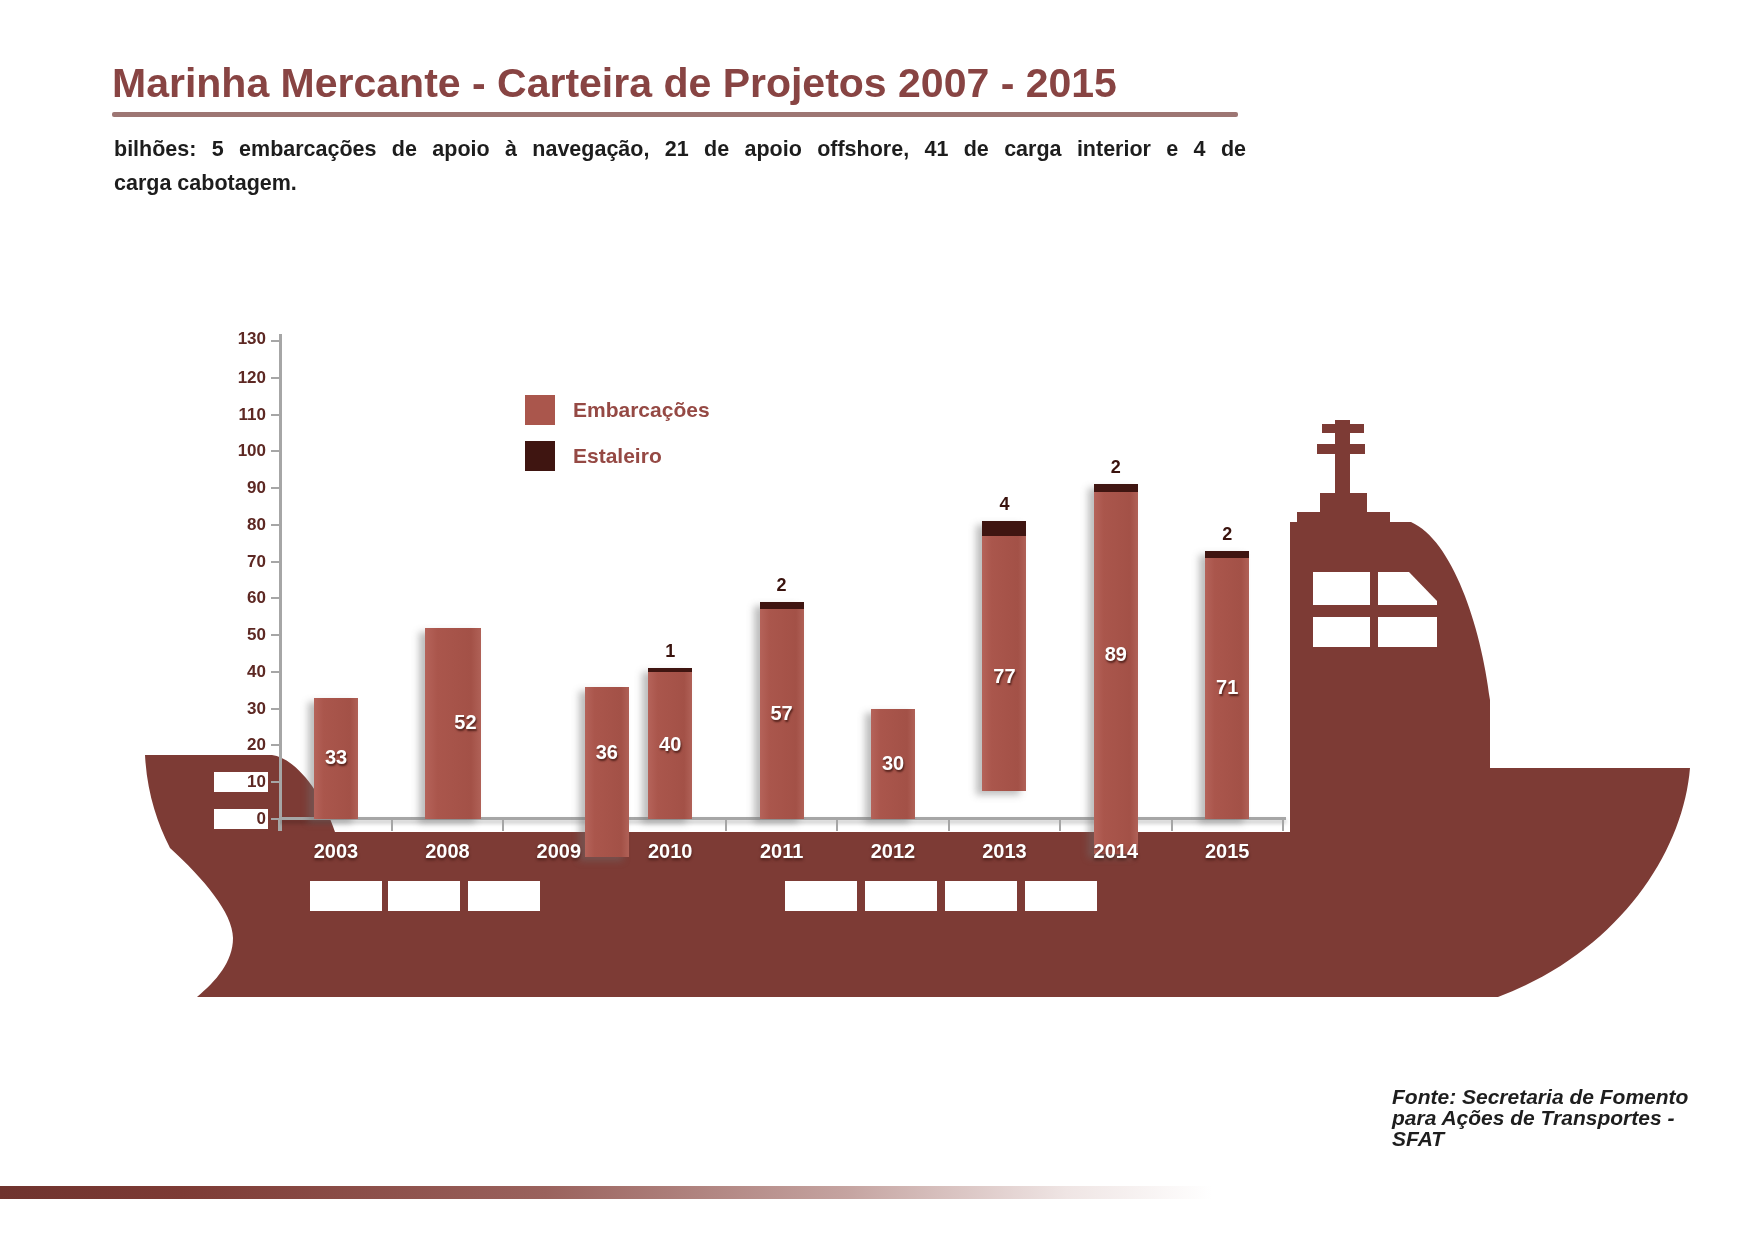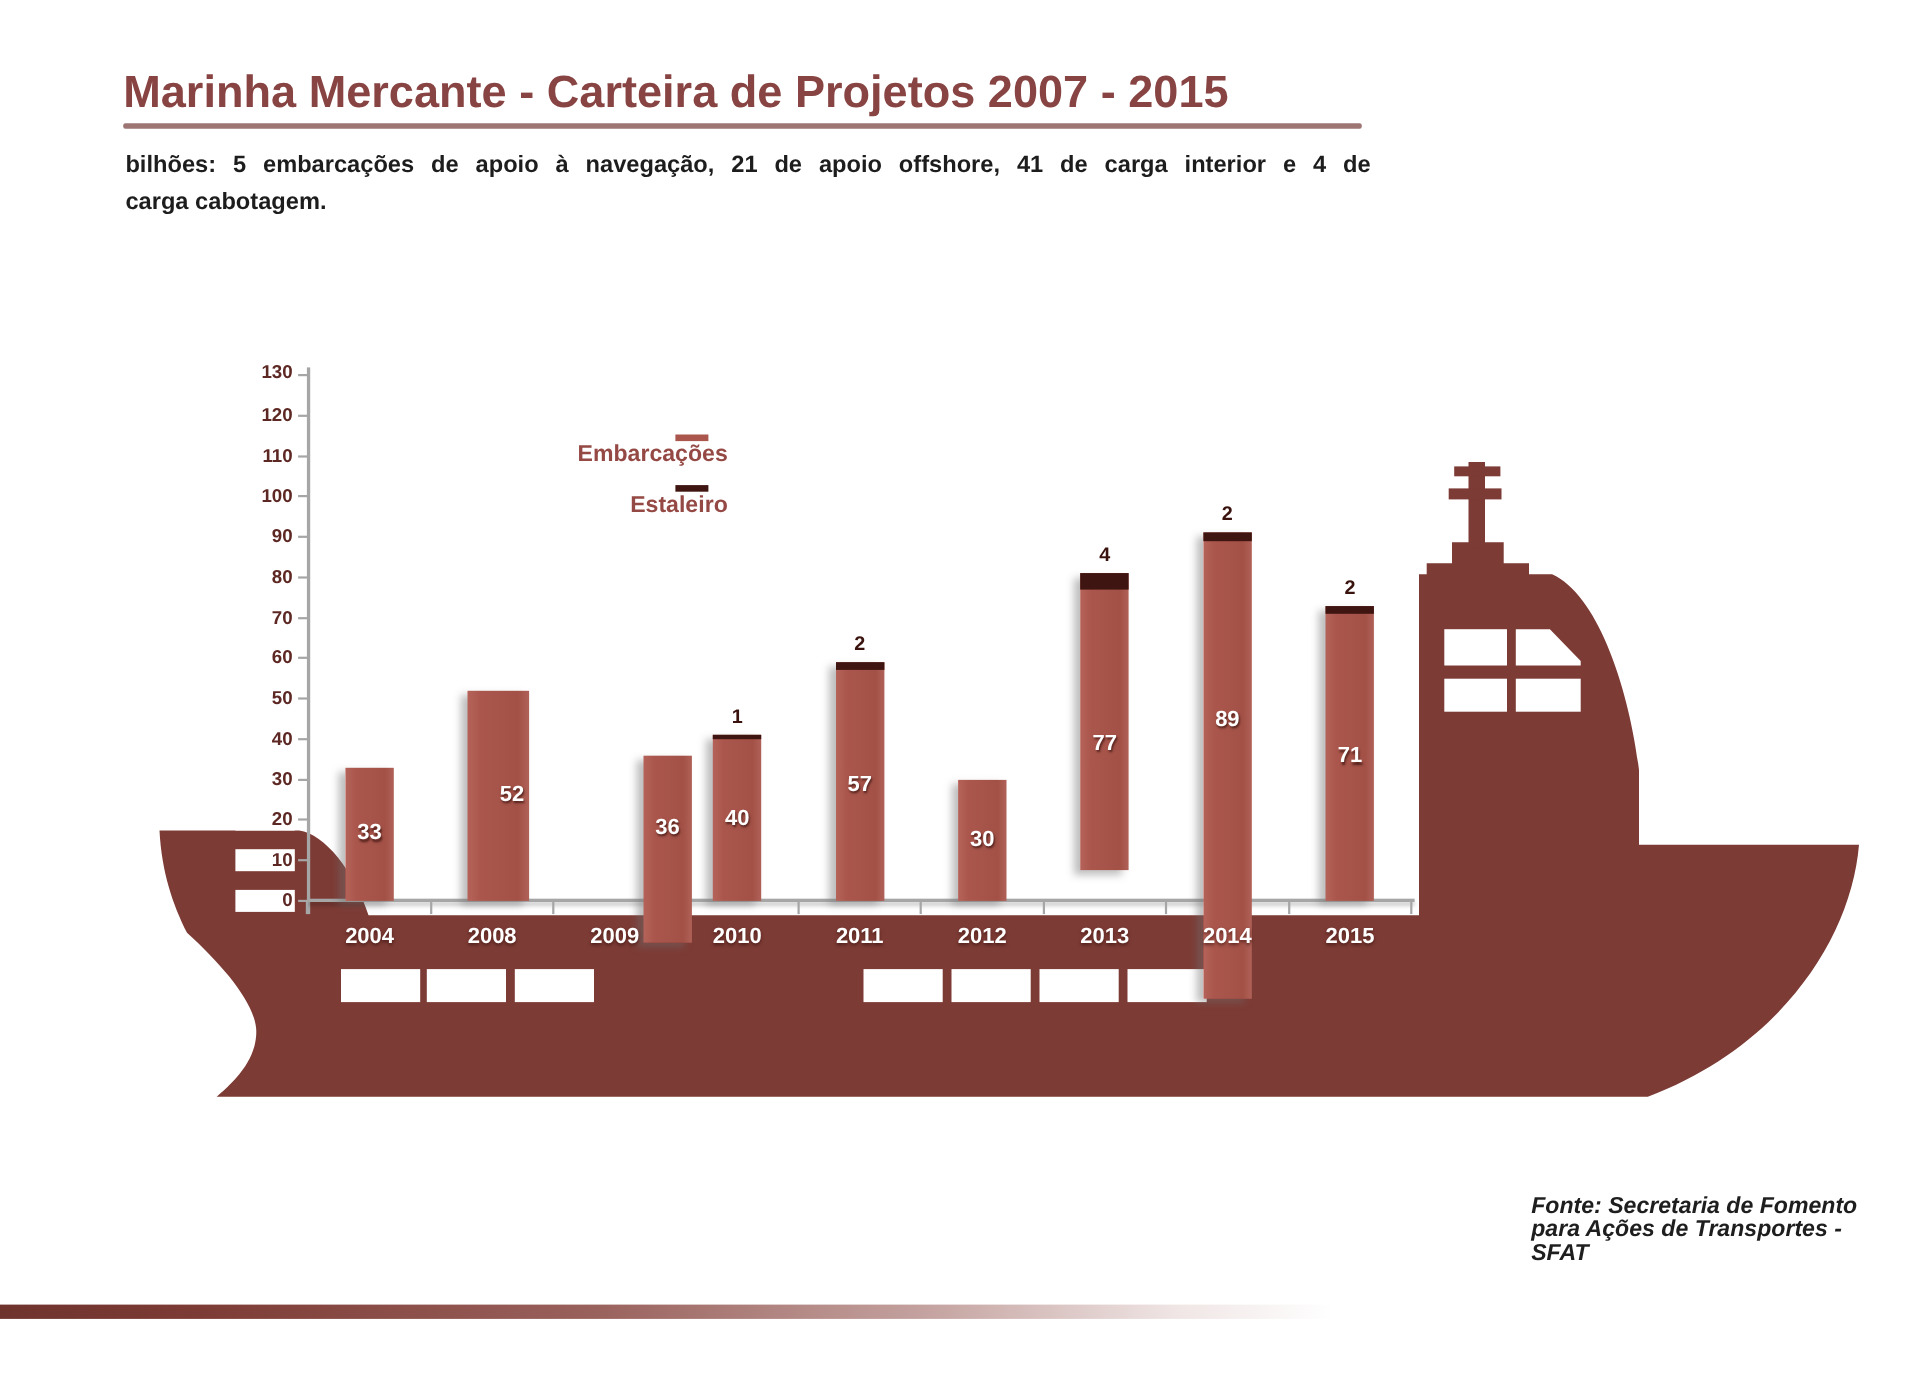--- a/index.html
+++ b/index.html
@@ -46,21 +46,21 @@
   }
   .cap-label {
     position:absolute; width:60px; text-align:center; color:#3a130e;
     font-size:18px; font-weight:bold;
   }
   .year-label {
     position:absolute; width:90px; text-align:center; color:#ffffff; top:840px;
     font-size:20px; font-weight:bold; text-shadow:0 2px 3px rgba(50,15,10,0.65);
   }
   .legend { position:absolute; left:525px; top:395px; }
-  .legend-row { display:flex; align-items:flex-end; height:30px; margin-bottom:16px;flex-direction:column; }
+  .legend-row { display:flex; align-items:center; height:30px; margin-bottom:16px; }
   .legend-swatch { width:30px; height:30px; margin-right:18px; }
   .legend-label { font-size:21px; font-weight:bold; color:#954944; }
   .source {
     position:absolute; left:1392px; top:1086px; width:300px;
     font-size:21px; font-weight:bold; font-style:italic; color:#1e1e1e; line-height:21px;
   }
   .bottom-bar {
     position:absolute; left:0; top:1186px; width:1212px; height:13px;
     background:linear-gradient(to right,#6f332e 0%,#7d3b35 15%,#9a625d 45%,#c5a4a1 70%,#efe5e4 88%,#ffffff 100%);
   }
@@ -148,21 +148,21 @@
         <div class="tick-x" style="left: 613.5px;"></div>
         <div class="tick-x" style="left: 724.9px;"></div>
         <div class="tick-x" style="left: 836.3px;"></div>
         <div class="tick-x" style="left: 947.7px;"></div>
         <div class="tick-x" style="left: 1059.1px;"></div>
         <div class="tick-x" style="left: 1170.5px;"></div>
         <div class="tick-x" style="left: 1281.9px;"></div>
         <div class="bar" style="left: 314px; top: 697.659px; height: 121.341px;">
           <div class="bar-value" style="top: 48.6705px;">33</div>
         </div>
-        <div class="year-label" style="left: 291px;">2004</div>
+        <div class="year-label" style="left: 291px;">2003</div>
         <div class="bar" style="left: 425.4px; top: 627.796px; height: 191.204px; padding-left: 12px;">
           <div class="bar-value" style="top: 83.602px;">52</div>
         </div>
         <div class="year-label" style="left: 402.4px;">2008</div>
         <div class="bar" style="left: 536.8px; top: 686.628px; height: 170px; margin-left: 48px;">
           <div class="bar-value" style="top: 54.186px;">36</div>
         </div>
         <div class="year-label" style="left: 513.8px;">2009</div>
         <div class="cap-label" style="left: 640.2px; top: 641.243px;">1</div>
         <div class="bar" style="left: 648.2px; top: 668.243px; height: 150.757px;">
@@ -180,21 +180,21 @@
           <div class="bar-value" style="top: 43.155px;">30</div>
         </div>
         <div class="year-label" style="left: 848px;">2012</div>
         <div class="cap-label" style="left: 974.4px; top: 494.163px;">4</div>
         <div class="bar" style="left: 982.4px; top: 521.163px; height: 270px;">
           <div class="bar-cap" style="height: 14.708px; background: rgb(63, 21, 17);"></div>
           <div class="bar-value" style="top: 144.272px;">77</div>
         </div>
         <div class="year-label" style="left: 959.4px;">2013</div>
         <div class="cap-label" style="left: 1085.8px; top: 457.393px;">2</div>
-        <div class="bar" style="left: 1093.8px; top: 484.393px; height: 424px;">
+        <div class="bar" style="left: 1093.8px; top: 484.393px; height: 370px;">
           <div class="bar-cap" style="height: 7.354px; background: rgb(63, 21, 17);"></div>
           <div class="bar-value" style="top: 158.981px;">89</div>
         </div>
         <div class="year-label" style="left: 1070.8px;">2014</div>
         <div class="cap-label" style="left: 1197.2px; top: 523.579px;">2</div>
         <div class="bar" style="left: 1205.2px; top: 550.579px; height: 268.421px;">
           <div class="bar-cap" style="height: 7.354px; background: rgb(63, 21, 17);"></div>
           <div class="bar-value" style="top: 125.887px;">71</div>
         </div>
         <div class="year-label" style="left: 1182.2px;">2015</div>

